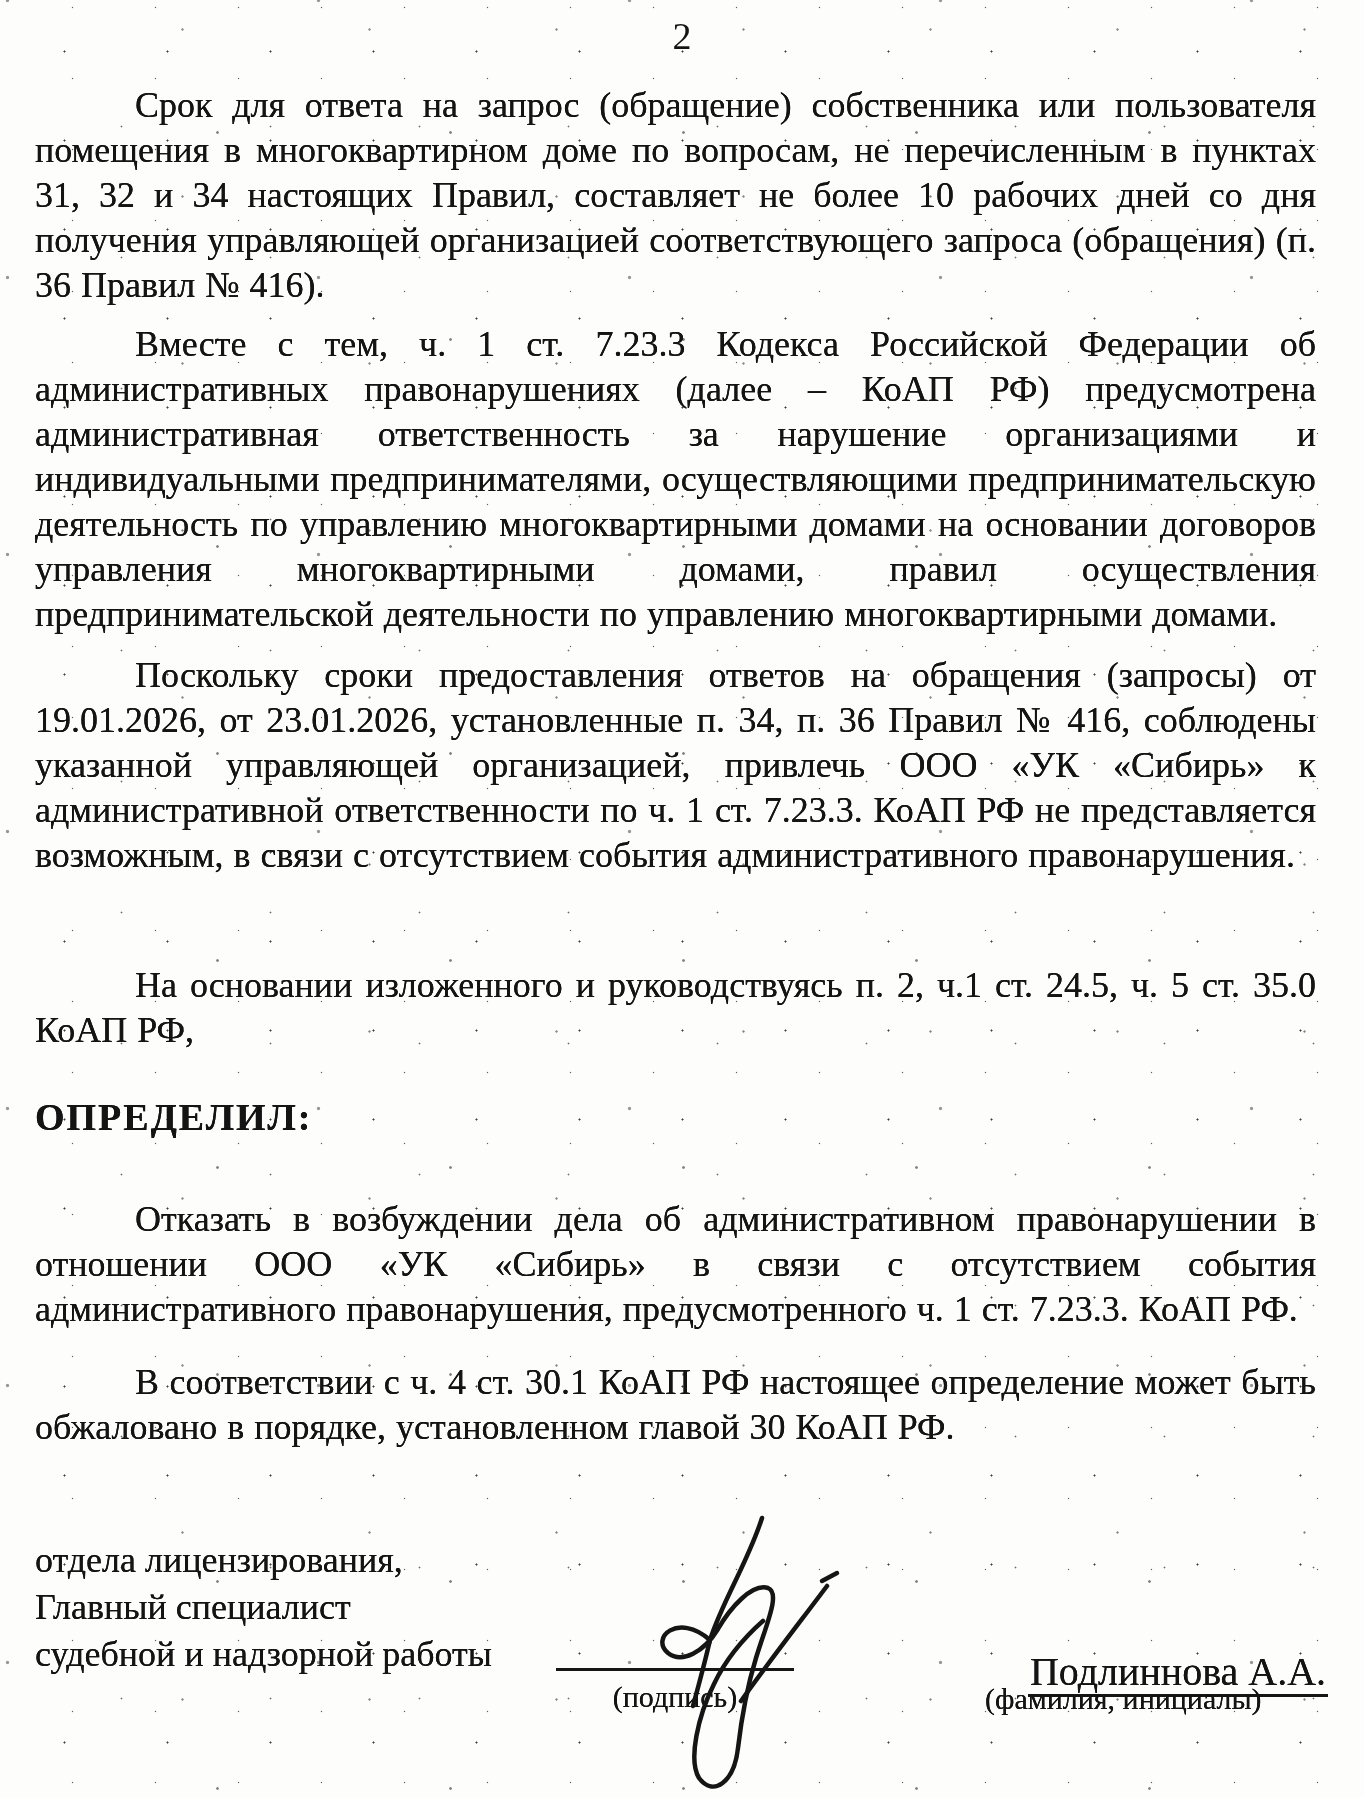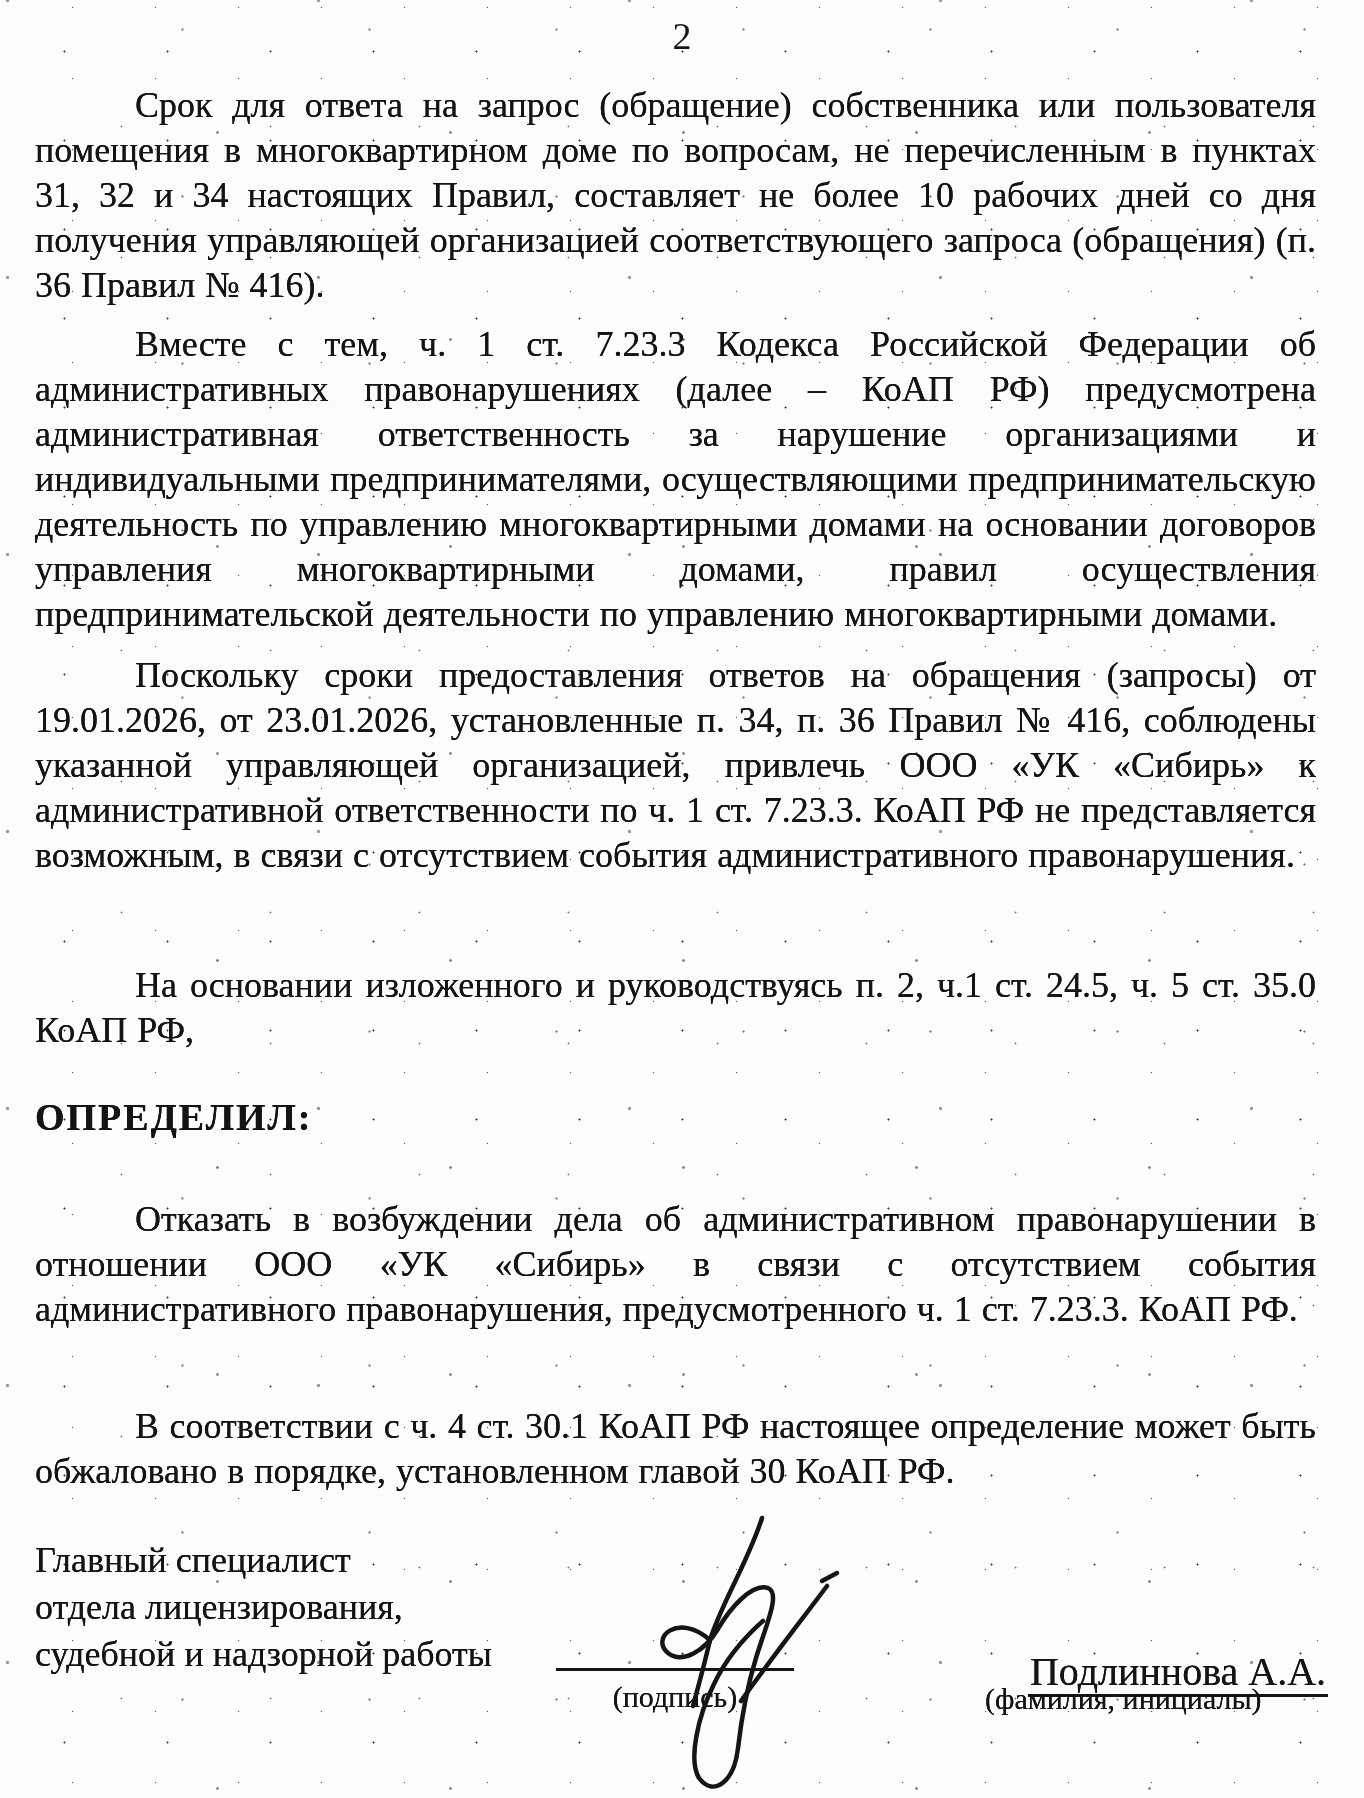--- a/index.html
+++ b/index.html
@@ -34,21 +34,21 @@
     text-align:justify;
     text-indent:100px;
     text-shadow:0 0 .5px #000;
     word-spacing:1px;
   }
   .p1{top:83px;}
   .p2{top:322px;}
   .p3{top:653px;font-family:Liberation Serif, serif;}
   .p4{top:963px;}
   .p5{top:1197px;}
-  .p6{top:1360px;margin-top:44px;}
+  .p6{top:1360px;}
   .heading{
     left:35px;width:1281px;top:1095px;
     font-size:38px;line-height:45px;
     font-weight:bold;letter-spacing:2px;
     text-shadow:0 0 .5px #000;
   }
   .position-block{
     left:35px;top:1537px;width:620px;
     font-size:36px;line-height:47px;
     text-shadow:0 0 .5px #000;
@@ -89,22 +89,22 @@
   <div class="abs para p2">Вместе с тем, ч. 1 ст. 7.23.3 Кодекса Российской Федерации об административных правонарушениях (далее – КоАП РФ) предусмотрена административная ответственность за нарушение организациями и индивидуальными предпринимателями, осуществляющими предпринимательскую деятельность по управлению многоквартирными домами на основании договоров управления многоквартирными домами, правил осуществления предпринимательской деятельности по управлению многоквартирными домами.</div>
   <div class="abs para p3">Поскольку сроки предоставления ответов на обращения (запросы) от 19.01.2026, от 23.01.2026, установленные п. 34, п. 36 Правил № 416, соблюдены указанной управляющей организацией, привлечь ООО «УК «Сибирь» к административной ответственности по ч. 1 ст. 7.23.3. КоАП РФ не представляется возможным, в связи с отсутствием события административного правонарушения.</div>
   <div class="abs para p4">На основании изложенного и руководствуясь п. 2, ч.1 ст. 24.5, ч. 5 ст. 35.0 КоАП РФ,</div>
 
   <div class="abs heading">ОПРЕДЕЛИЛ:</div>
 
   <div class="abs para p5">Отказать в возбуждении дела об административном правонарушении в отношении ООО «УК «Сибирь» в связи с отсутствием события административного правонарушения, предусмотренного ч. 1 ст. 7.23.3. КоАП РФ.</div>
   <div class="abs para p6">В соответствии с ч. 4 ст. 30.1 КоАП РФ настоящее определение может быть обжаловано в порядке, установленном главой 30 КоАП РФ.</div>
 
   <div class="abs position-block">
+    <div>отдела лицензирования,</div>
     <div>Главный специалист</div>
-    <div>отдела лицензирования,</div>
     <div>судебной и надзорной работы</div>
   </div>
 
   <div class="abs sig-line"></div>
   <div class="abs sig-caption">(подпись)</div>
 
   <div class="abs officer-name">Подлиннова А.А.</div>
   <div class="abs name-caption">(фамилия, инициалы)</div>
 
   <svg class="abs sig-svg" viewBox="0 0 1364 1798" xmlns="http://www.w3.org/2000/svg">

